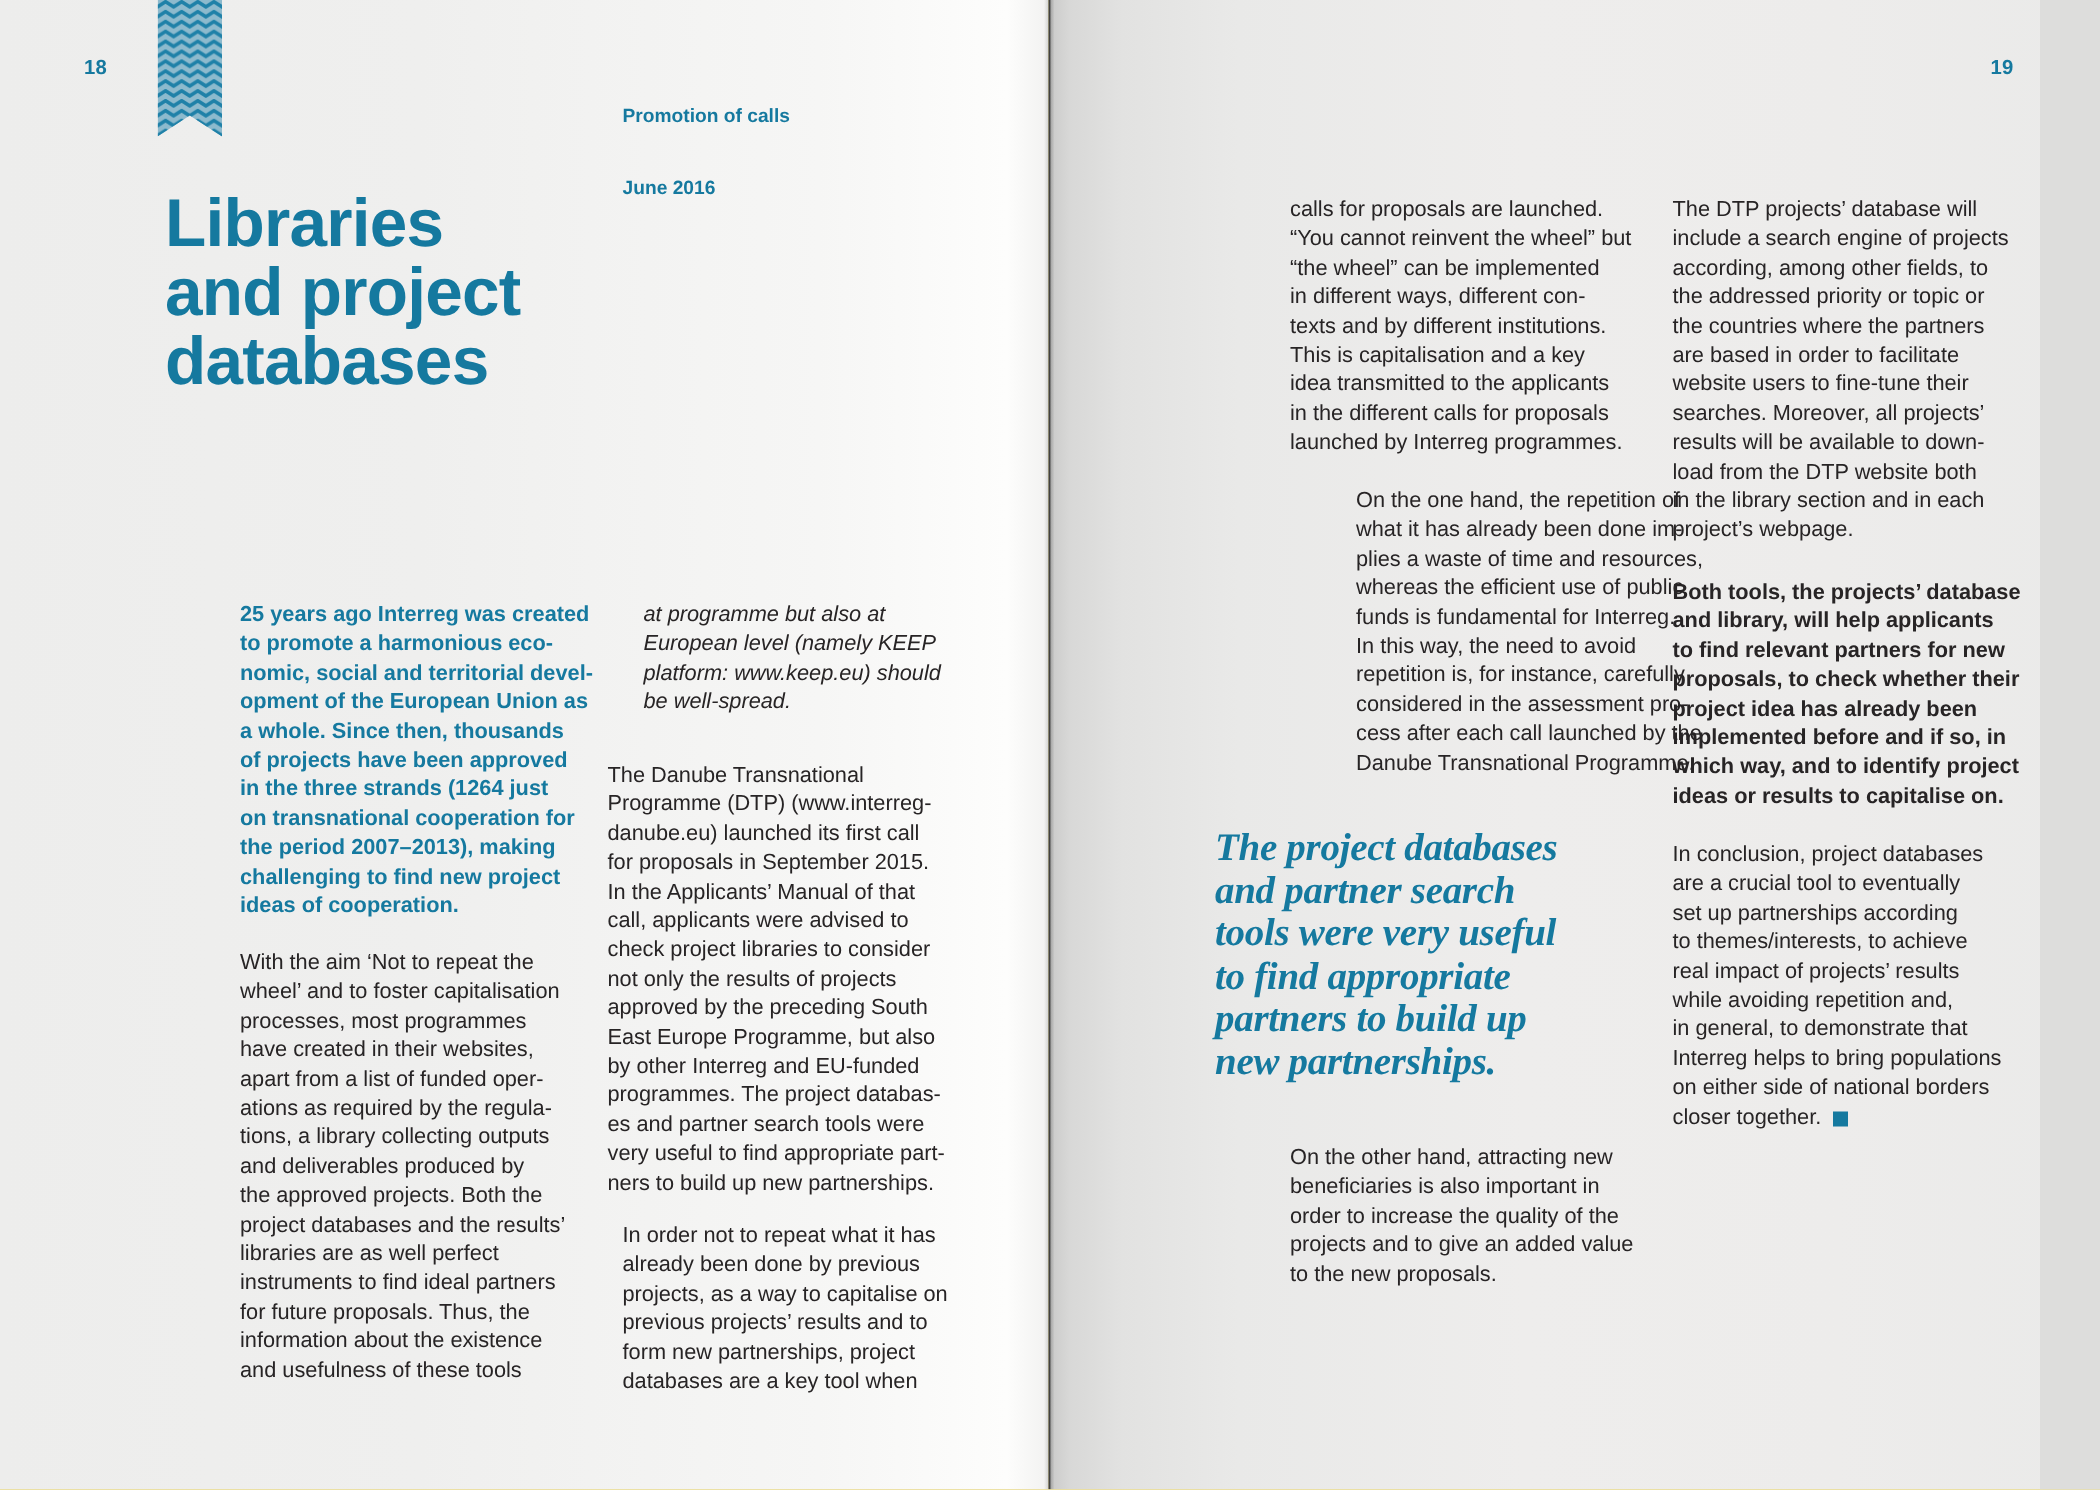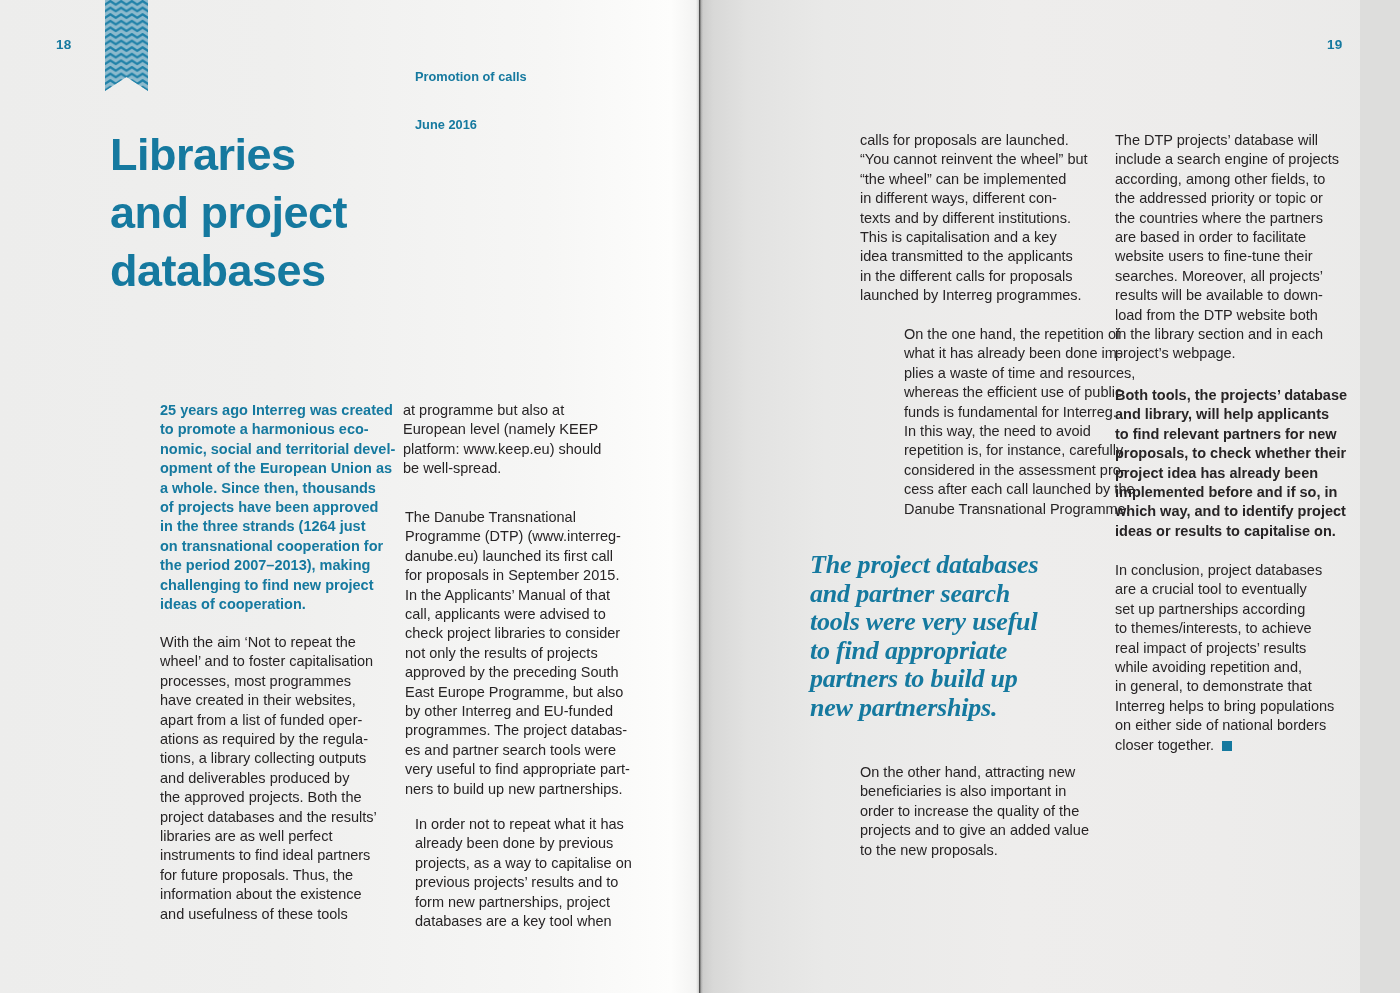--- a/index.html
+++ b/index.html
@@ -18,21 +18,21 @@
   }
   .spine {
     position:absolute; left:696px; top:0; width:7px; height:993px;
     background:linear-gradient(90deg,rgba(30,30,30,0) 0%,rgba(30,30,30,0.12) 35%,rgba(25,25,25,0.78) 52%,rgba(30,30,30,0.18) 70%,rgba(30,30,30,0) 100%);
   }
   .abs { position:absolute; }
   .teal { color:#15799f; }
   .page-num { font-size:13.5px; font-weight:bold; letter-spacing:0.2px; }
   .header-block { font-size:12.8px; font-weight:bold; line-height:16px; white-space:pre; }
   .title {
-    font-size:45px; font-weight:bold; line-height:58px;
+    font-size:45px; font-weight:bold; line-height:46px;
     letter-spacing:-0.5px; white-space:pre;
   }
   .byline { font-family:"Liberation Serif", serif; font-size:14.5px; line-height:18.8px; color:#242021; }
   .byline .name { font-weight:bold; font-style:italic; }
   .body-text {
     font-size:14.5px; line-height:19.4px; color:#272425;
     white-space:pre; letter-spacing:0px;
   }
   .intro-text { font-weight:bold; color:#15799f; }
   .pull-quote {
@@ -100,21 +100,21 @@
 tions, a library collecting outputs
 and deliverables produced by
 the approved projects. Both the
 project databases and the results’
 libraries are as well perfect
 instruments to find ideal partners
 for future proposals. Thus, the
 information about the existence
 and usefulness of these tools</div>
 
-  <div class="abs body-text" style="left:403px; top:401px;">at programme but also at
+  <div class="abs body-text" style="left:429px; top:401px;font-style:italic;">at programme but also at
 European level (namely KEEP
 platform: www.keep.eu) should
 be well-spread.</div>
 
   <div class="abs body-text" style="left:405px; top:508px;">The Danube Transnational
 Programme (DTP) (www.interreg-
 danube.eu) launched its first call
 for proposals in September 2015.
 In the Applicants’ Manual of that
 call, applicants were advised to

